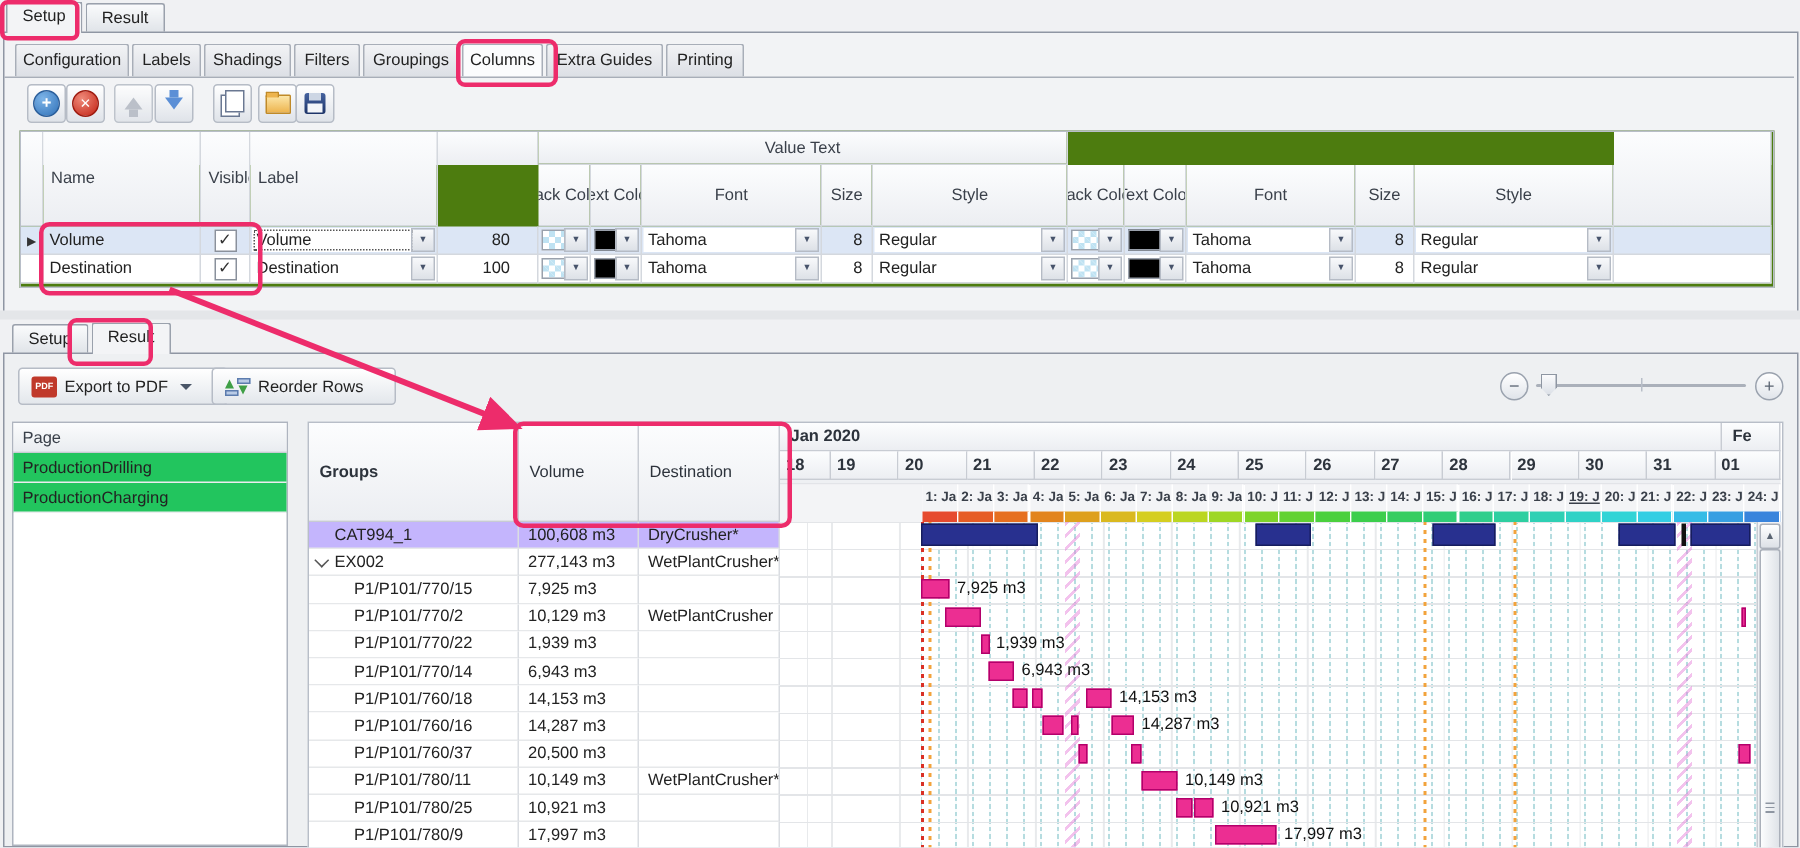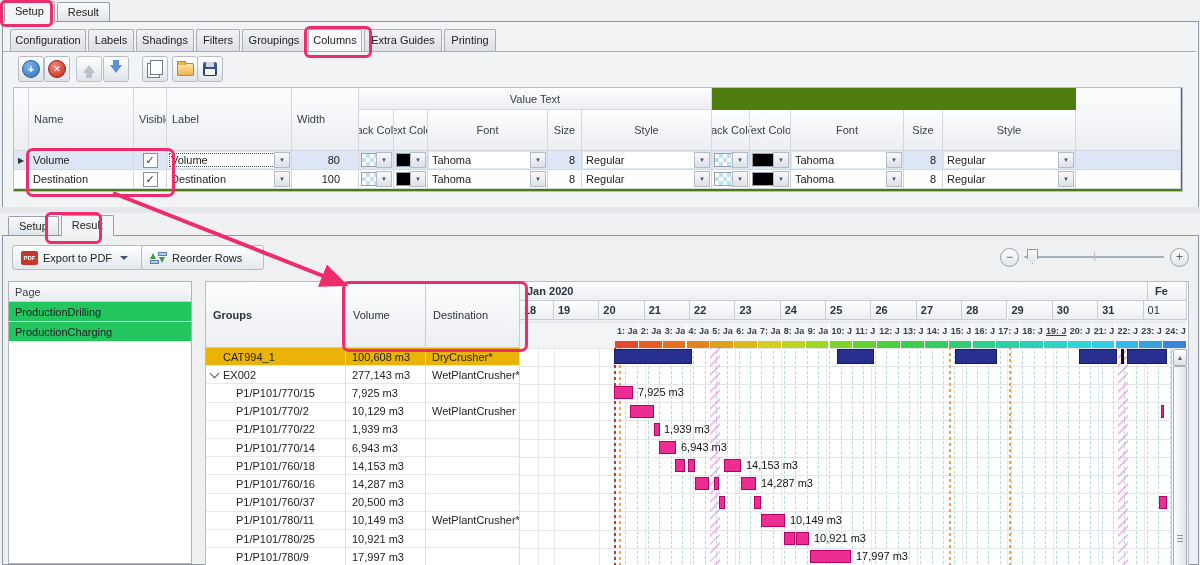--- a/index.html
+++ b/index.html
@@ -86,21 +86,21 @@
   .pgitem{height:19px;display:flex;align-items:center;padding-left:6px;border-bottom:1px solid #ebedef;background:#22c55e;}
   .pgitem.sel{background:#cfe2f5;border-bottom:1px solid #b5cde5;}
   
   #result-grid{position:absolute;left:205px;top:281px;width:982px;height:284px;background:#fff;
         border:1px solid #b8bec8;z-index:1;overflow:hidden;}
   .rhdr{position:absolute;box-sizing:border-box;background:linear-gradient(#fcfdfe,#eceef2);
         border-right:1px solid #c8ccd3;border-bottom:1px solid #c8ccd3;display:flex;align-items:center;
         padding-left:7px;color:#2d333c;overflow:hidden;white-space:nowrap;}
   .rcell{position:absolute;box-sizing:border-box;border-right:1px solid #dadde2;border-bottom:1px solid #e6e8ea;
         display:flex;align-items:center;padding-left:6px;overflow:hidden;white-space:nowrap;background:#fff;}
-  .rcell.shade{background:#eab308;}
+  .rcell.shade{background:#c4b5fd;}
   .chev{display:inline-block;width:6px;height:6px;border-left:1px solid #555;border-bottom:1px solid #555;
         transform:rotate(-45deg);margin-right:5px;margin-top:-3px;}
   .pcell{position:absolute;box-sizing:border-box;background:#f3f4f6;border-right:1px solid #fff;
         font-size:9px;font-weight:bold;color:#3a404a;overflow:hidden;white-space:nowrap;padding:3px 0 0 2px;}
   .pstrip{position:absolute;box-sizing:border-box;border-right:1px solid #fff;}
   #gantt-bg{position:absolute;background-image:
       repeating-linear-gradient(0deg,transparent 0 17.2px,#e3e5e8 17.2px 18.2px),
       repeating-linear-gradient(90deg,#e8eaec 0 1px,transparent 1px 45.35px);
       background-position:0 0,34px 0;z-index:1;}
   #gantt-teal{position:absolute;background-image:
@@ -170,21 +170,20 @@
       </div>
     </div>
   <div id="setup-grid">
       <div class="gcell ghdr" style="left: 0px; top: 0px; width: 345px; height: 22px; border-bottom: none;"></div>
       <div class="gcell ghdr" style="left: 345px; top: 0px; width: 353px; height: 22px;">Value Text</div>
       <div class="gcell ghdr" style="left: 1062px; top: 0px; width: 105px; height: 22px; border-bottom: none;"></div>
       <div class="gcell ghdr" style="left: 0px; top: 0px; width: 15px; height: 63px;"></div>
       <div class="gcell ghdr left" style="left: 15px; top: 0px; width: 105px; height: 63px;">Name</div>
       <div class="gcell ghdr left" style="left: 120px; top: 0px; width: 33px; height: 63px;">Visible</div>
       <div class="gcell ghdr left" style="left: 153px; top: 0px; width: 125px; height: 63px;">Label</div>
-      <div class="gcell ghdr left" style="left: 278px; top: 0px; width: 67px; height: 63px;">Width</div>
       <div class="gcell ghdr" style="left: 345px; top: 22px; width: 35px; height: 41px;">Back Color</div>
       <div class="gcell ghdr" style="left: 380px; top: 22px; width: 34px; height: 41px;">Text Color</div>
       <div class="gcell ghdr" style="left: 414px; top: 22px; width: 120px; height: 41px;">Font</div>
       <div class="gcell ghdr" style="left: 534px; top: 22px; width: 34px; height: 41px;">Size</div>
       <div class="gcell ghdr" style="left: 568px; top: 22px; width: 130px; height: 41px;">Style</div>
       <div class="gcell ghdr" style="left: 698px; top: 22px; width: 38px; height: 41px;">Back Color</div>
       <div class="gcell ghdr" style="left: 736px; top: 22px; width: 41px; height: 41px;">Text Color</div>
       <div class="gcell ghdr" style="left: 777px; top: 22px; width: 113px; height: 41px;">Font</div>
       <div class="gcell ghdr" style="left: 890px; top: 22px; width: 39px; height: 41px;">Size</div>
       <div class="gcell ghdr" style="left: 929px; top: 22px; width: 133px; height: 41px;">Style</div>
@@ -353,21 +352,21 @@
       <div class="rhdr" style="left: 484.05px; top: 19px; width: 45.35px; height: 19px; font-weight: bold; padding-left: 4px;">22</div>
       <div class="rhdr" style="left: 529.4px; top: 19px; width: 45.35px; height: 19px; font-weight: bold; padding-left: 4px;">23</div>
       <div class="rhdr" style="left: 574.75px; top: 19px; width: 45.35px; height: 19px; font-weight: bold; padding-left: 4px;">24</div>
       <div class="rhdr" style="left: 620.1px; top: 19px; width: 45.35px; height: 19px; font-weight: bold; padding-left: 4px;">25</div>
       <div class="rhdr" style="left: 665.45px; top: 19px; width: 45.35px; height: 19px; font-weight: bold; padding-left: 4px;">26</div>
       <div class="rhdr" style="left: 710.8px; top: 19px; width: 45.35px; height: 19px; font-weight: bold; padding-left: 4px;">27</div>
       <div class="rhdr" style="left: 756.15px; top: 19px; width: 45.35px; height: 19px; font-weight: bold; padding-left: 4px;">28</div>
       <div class="rhdr" style="left: 801.5px; top: 19px; width: 45.35px; height: 19px; font-weight: bold; padding-left: 4px;">29</div>
       <div class="rhdr" style="left: 846.85px; top: 19px; width: 45.35px; height: 19px; font-weight: bold; padding-left: 4px;">30</div>
       <div class="rhdr" style="left: 892.2px; top: 19px; width: 45.35px; height: 19px; font-weight: bold; padding-left: 4px;">31</div>
-      <div class="rhdr" style="left: 937.55px; top: 19px; width: 43.45px; height: 19px; font-weight: normal; padding-left: 4px; text-align: right;">01</div>
+      <div class="rhdr" style="left: 937.55px; top: 19px; width: 43.45px; height: 19px; font-weight: bold; padding-left: 4px; text-align: right;">01</div>
       <div class="abs" style="left: 314px; top: 38px; width: 667px; height: 3px; background: rgb(238, 240, 243); border-bottom: 1px solid rgb(226, 228, 232);"></div>
       <div class="abs" style="left: 314px; top: 41px; width: 95px; height: 25px; background: rgb(243, 244, 246);"></div>
       <div class="pcell" style="left: 409px; top: 41px; width: 23.8333px; height: 18px;">1: Ja</div>
       <div class="pstrip" style="left: 409px; top: 59px; width: 23.8333px; height: 7px; background: rgb(230, 74, 46);"></div>
       <div class="pcell" style="left: 432.833px; top: 41px; width: 23.8333px; height: 18px;">2: Ja</div>
       <div class="pstrip" style="left: 432.833px; top: 59px; width: 23.8333px; height: 7px; background: rgb(230, 92, 36);"></div>
       <div class="pcell" style="left: 456.667px; top: 41px; width: 23.8333px; height: 18px;">3: Ja</div>
       <div class="pstrip" style="left: 456.667px; top: 59px; width: 23.8333px; height: 7px; background: rgb(230, 111, 31);"></div>
       <div class="pcell" style="left: 480.5px; top: 41px; width: 23.8333px; height: 18px;">4: Ja</div>
       <div class="pstrip" style="left: 480.5px; top: 59px; width: 23.8333px; height: 7px; background: rgb(226, 132, 29);"></div>

